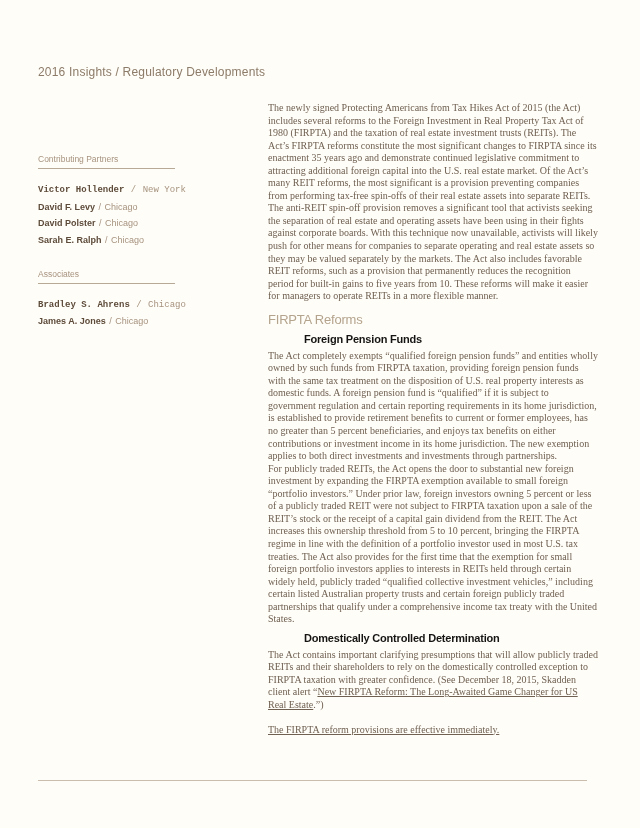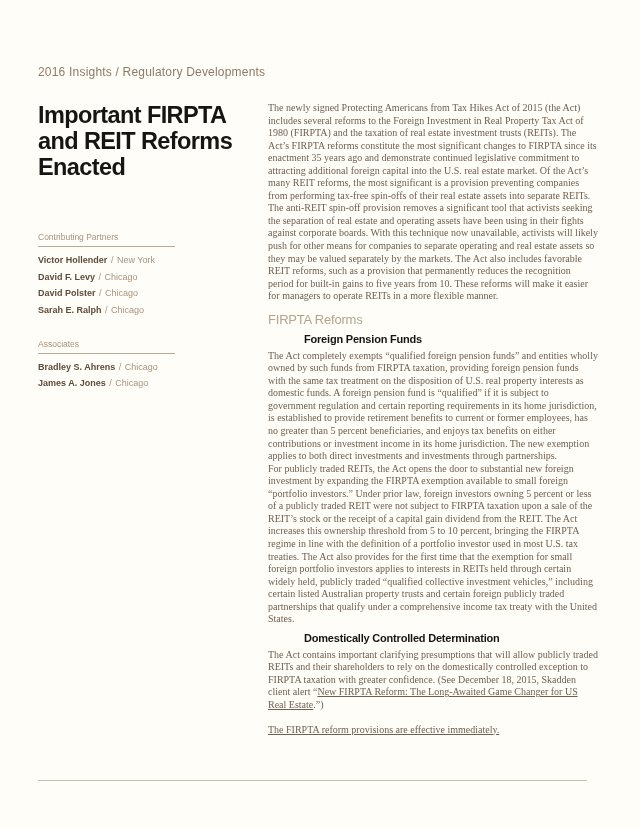--- a/index.html
+++ b/index.html
@@ -29,21 +29,21 @@
     font-size: 8.5px; color: #a6937f; line-height: 10px;
   }
   .partners-label { margin-top: 52px; }
   .associates-label { margin-top: 24px; }
   .rule {
     width: 137px; height: 0;
     border-top: 1px solid #b7a995;
     margin-top: 4px;
   }
   .person-row { margin-top: 6.5px; line-height: 10px; font-size: 9px; }
-  .rule + .person-row { margin-top: 8px; }
+  .rule + .person-row { margin-top: 16px; font-family: Liberation Mono, monospace; }
   .person-name { font-weight: bold; color: #5e4c3b; }
   .person-sep { color: #a6937f; margin: 0 1px; }
   .person-loc { color: #a6937f; }
   
   .main-col {
     position: absolute; left: 268px; top: 102px; width: 330px;
   }
   .body {
     margin: 0;
     font-family: "Liberation Serif", serif;
@@ -73,21 +73,20 @@
     position: absolute; left: 38px; top: 786px;
     font-size: 9px; font-weight: bold; color: #161514; margin-top: 44px;
   }
 </style>
 </head>
 <body>
 
 <div class="page-header">2016 Insights / Regulatory Developments</div>
 
 <div class="left-col">
-  <h1 class="title">Important FIRPTA and REIT Reforms Enacted</h1>
 
   <div class="group-label partners-label">Contributing Partners</div>
   <div class="rule"></div>
 
   <div class="person-row">
     <span class="person-name">Victor Hollender</span>
     <span class="person-sep">/</span>
     <span class="person-loc">New York</span>
   </div>
   <div class="person-row">

